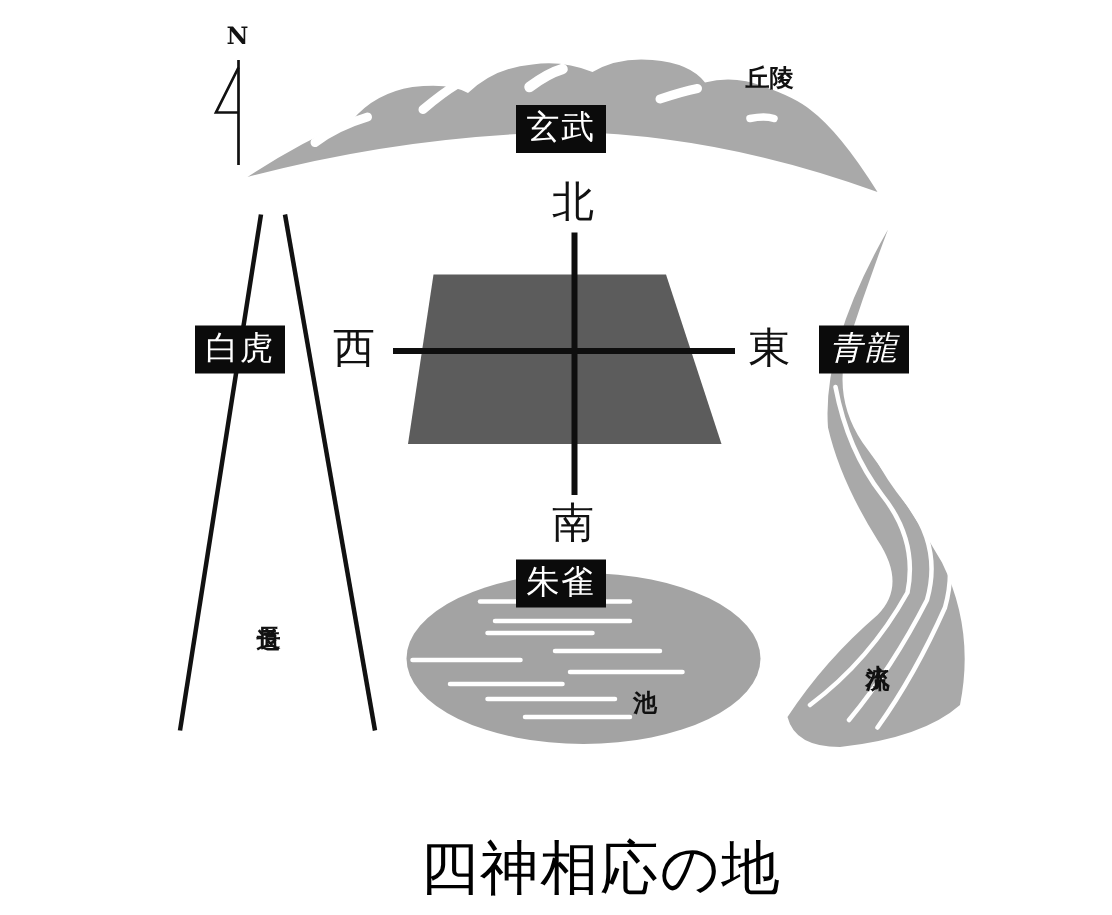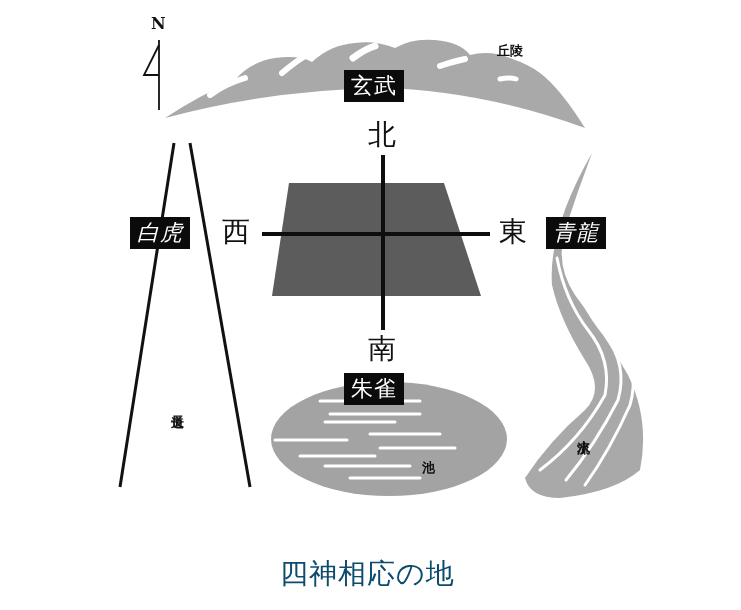--- a/index.html
+++ b/index.html
@@ -1,23 +1,23 @@
 <!DOCTYPE html>
 <html><head>
 <meta charset="utf-8">
 <style>
   html,body{margin:0;padding:0;background:#ffffff;}
   body{width:741px;height:610px;position:relative;overflow:hidden;font-family:"DejaVu Sans",sans-serif;}
   svg.diagram{position:absolute;left:0;top:0;width:741px;height:610px;}
   .label{position:absolute;white-space:nowrap;line-height:1;}
   .blk{background:#0b0b0b;color:#ffffff;font-family:"DejaVu Serif",serif;font-size:22px;padding:5px 7px;letter-spacing:1px;}
   .dir{font-family:"DejaVu Serif",serif;font-size:28px;color:#111;}
-  .small{font-family:"DejaVu Sans",sans-serif;font-size:13px;font-weight:bold;color:#111;}
+  .small{font-family:"DejaVu Sans",sans-serif;font-size:16px;font-weight:bold;color:#111;}
   .vert{writing-mode:vertical-rl;}
-  .caption{font-family:"DejaVu Serif",serif;font-size:28px;color:#0c4a6e;letter-spacing:1px;}
+  .caption{font-family:"DejaVu Serif",serif;font-size:39px;color:#000000;letter-spacing:1px;}
   .north{font-family:"DejaVu Serif",serif;font-size:16px;font-weight:bold;color:#111;}
 </style>
 </head>
 <body>
 
 <svg class="diagram" viewBox="0 0 741 610">
 
   <g>
     <path d="M165,118 Q200,95 235,80 Q250,62 275,58 Q300,55 312,62 Q330,45 355,43 Q375,40 395,48 Q412,38 435,40 Q460,42 470,55 Q490,50 510,58 Q530,65 540,73 Q560,88 585,128 Q480,90 380,88 Q270,90 165,118 Z" fill="#a9a9a9"></path>
     <path d="M210,95 Q225,84 245,78" stroke="#ffffff" stroke-width="6" stroke-linecap="round" fill="none"></path>
@@ -63,21 +63,21 @@
   </g>
 </svg>
 
 <div class="label north" style="left:151px;top:16px;">N</div>
 
 <div class="label small" style="left:497px;top:44px;">丘陵</div>
 
 <div class="label blk" style="left:344px;top:70px;">玄武</div>
 <div class="label dir" style="left:368px;top:121px;">北</div>
 
-<div class="label blk" style="left:130px;top:217px;font-style:italic;">白虎</div>
+<div class="label blk" style="left:130px;top:217px;">白虎</div>
 <div class="label dir" style="left:222px;top:218px;">西</div>
 
 <div class="label dir" style="left:499px;top:218px;">東</div>
 <div class="label blk" style="left:546px;top:217px;font-style:italic;">青龍</div>
 
 <div class="label dir" style="left:368px;top:335px;">南</div>
 <div class="label blk" style="left:344px;top:373px;text-align:center;">朱雀</div>
 
 <div class="label small vert" style="left:171px;top:405px;">長道</div>
 <div class="label small" style="left:422px;top:461px;">池</div>

